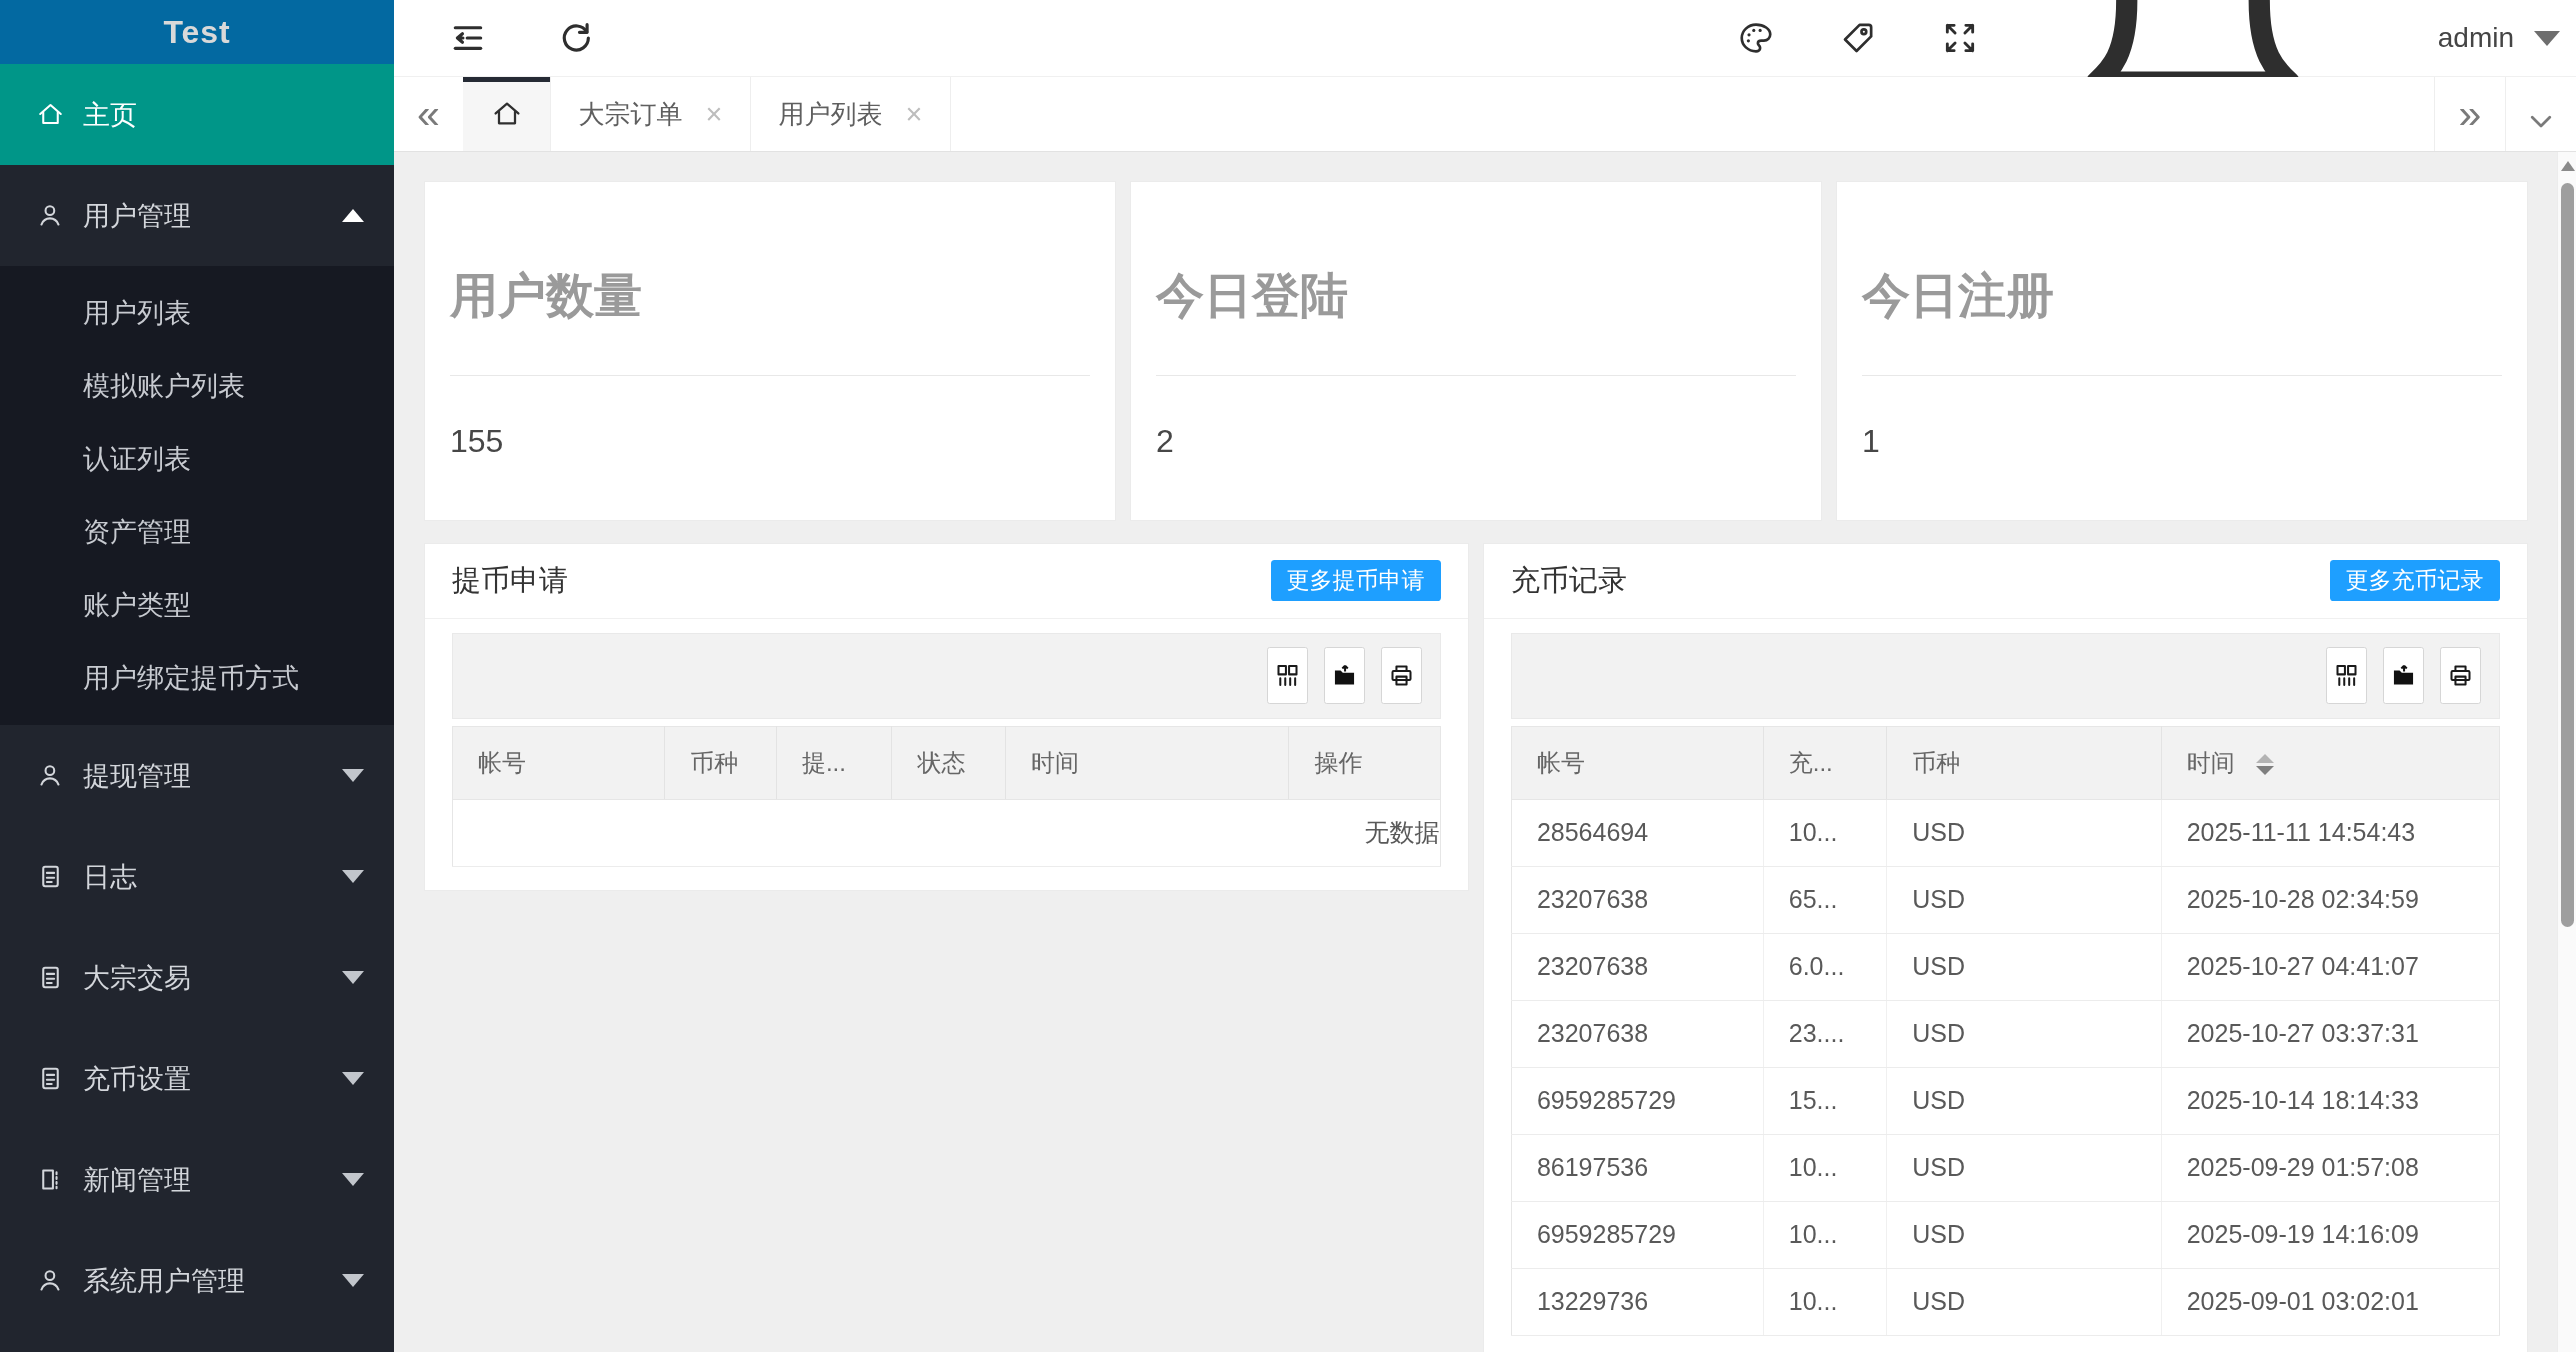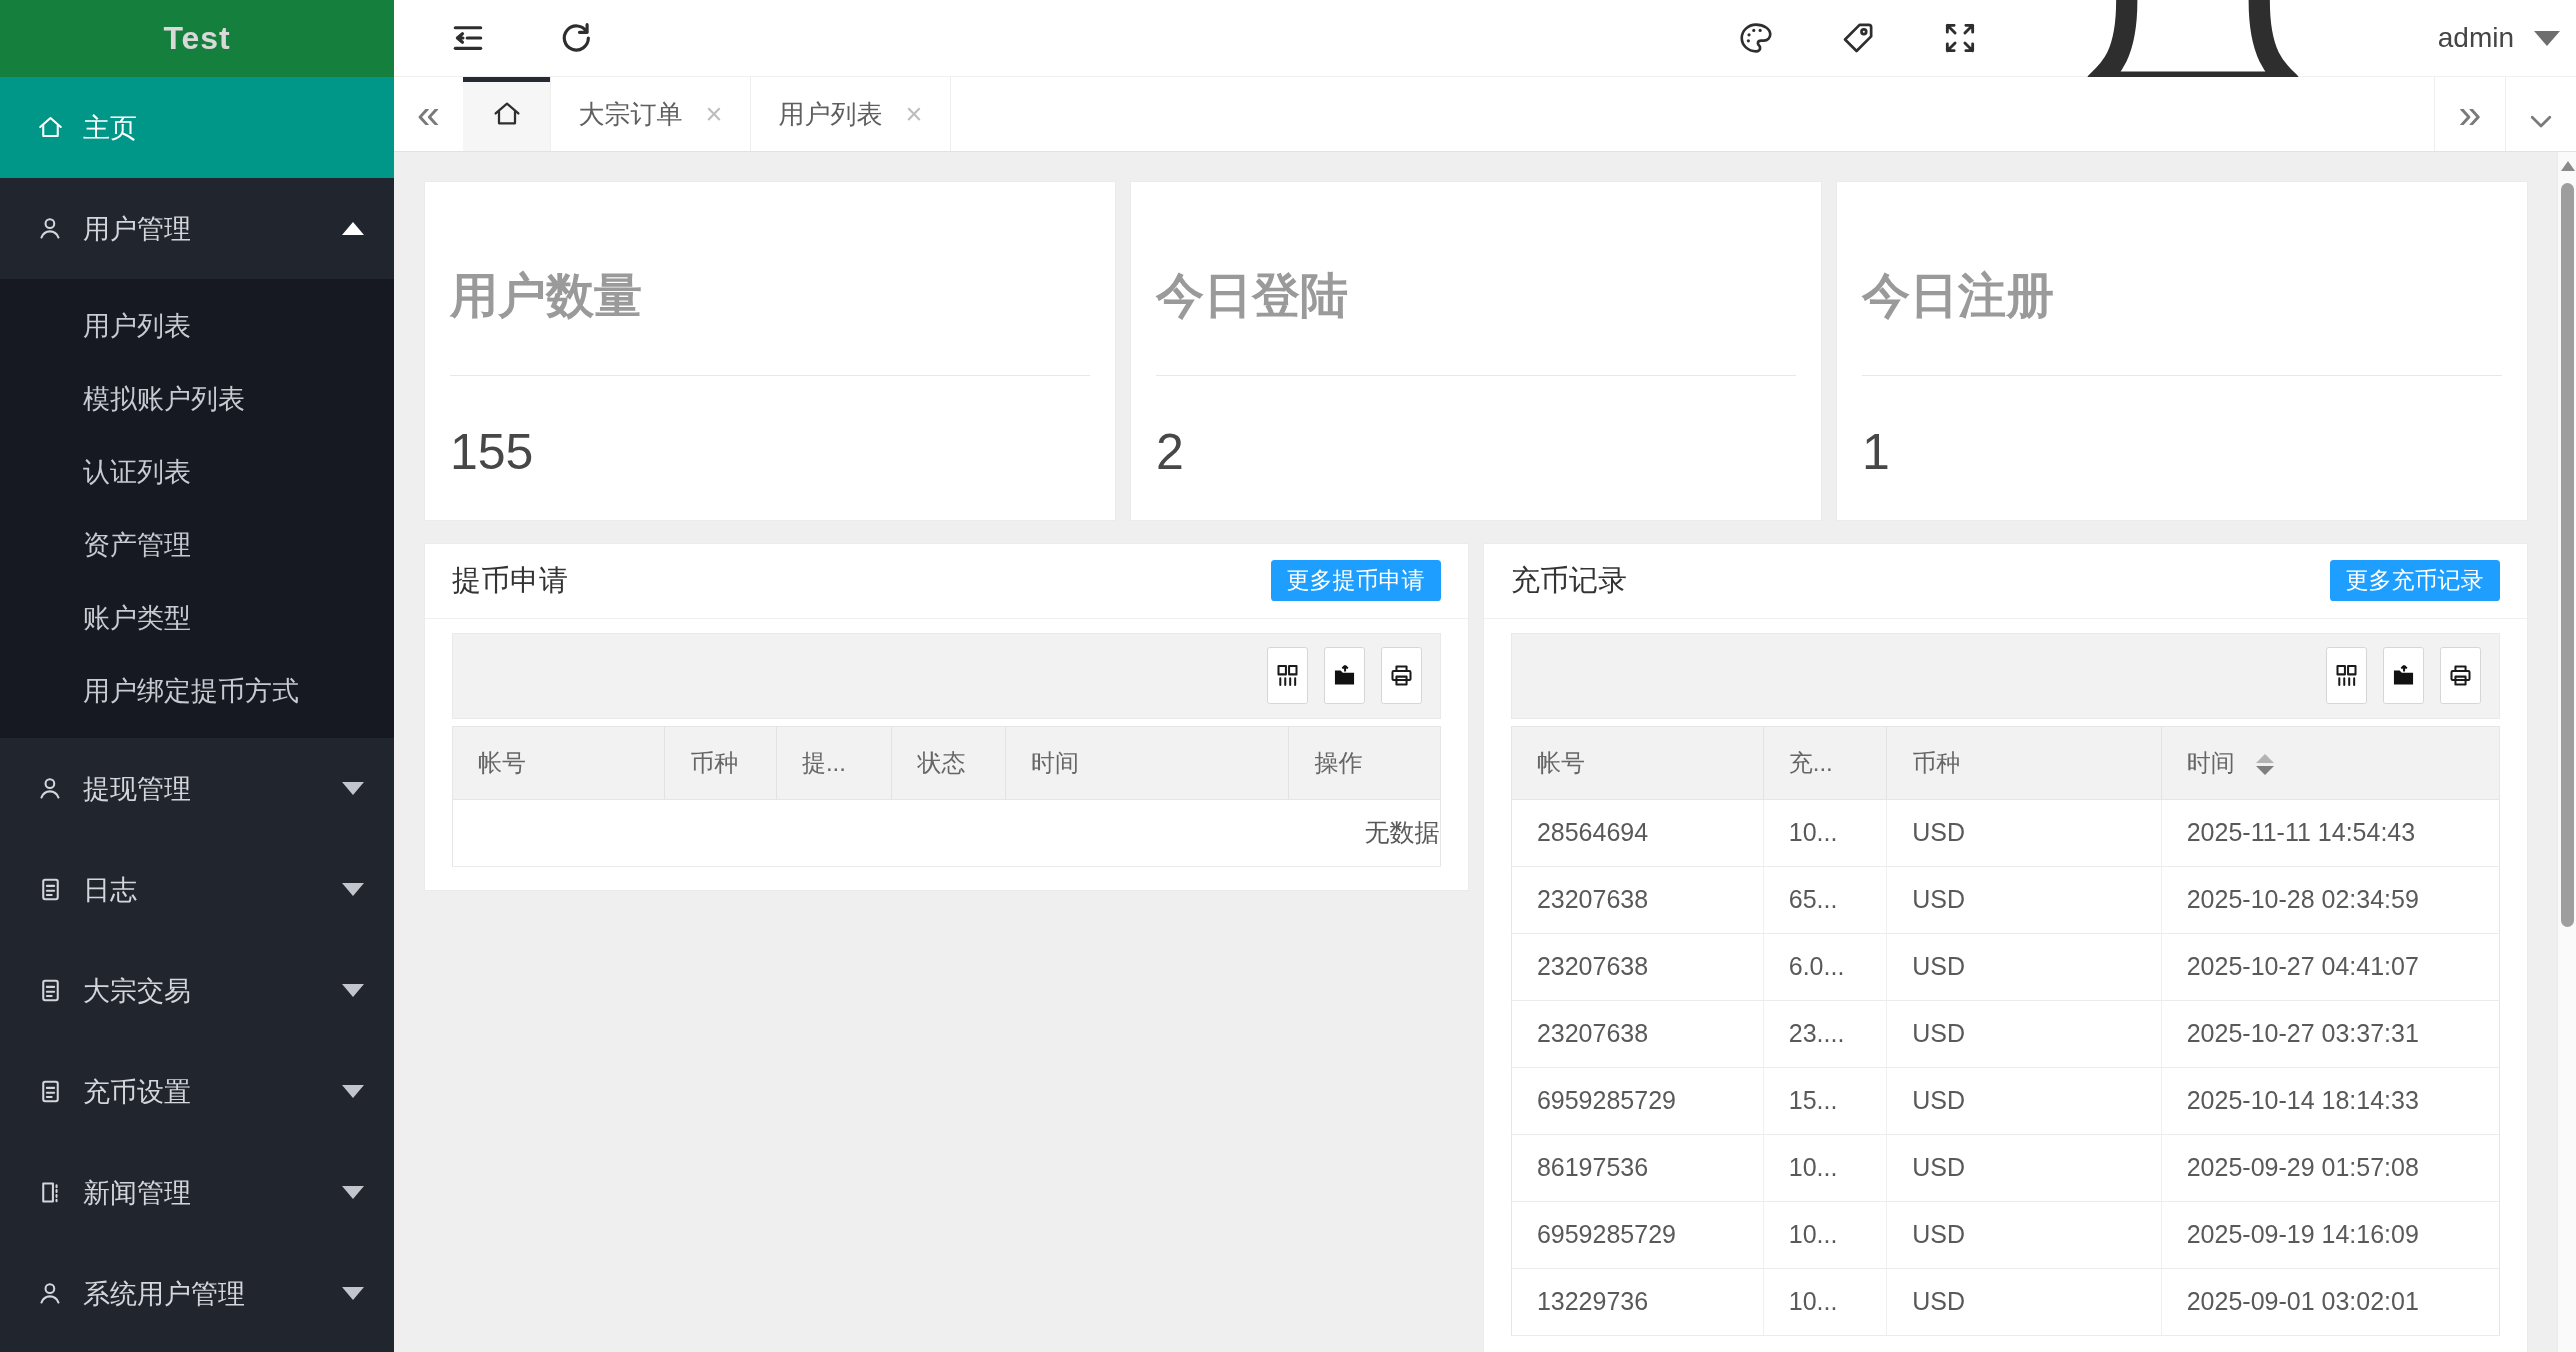--- a/index.html
+++ b/index.html
@@ -1,21 +1,21 @@
 <!DOCTYPE html>
 <html style="font-size:14.3px"><head>
 <meta charset="utf-8">
 <style>
   * { margin:0; padding:0; box-sizing:border-box; }
   html,body { width:2576px; height:1353px; overflow:hidden; background:#fff;
     font-family:"Liberation Sans","DejaVu Sans",sans-serif; }
 
   
   .sidebar { position:absolute; left:0; top:0; width:394px; height:1353px; background:#21252e; z-index:5; }
-  .brand { height:77px; background:#15803d; color:#d9d9d9; font-size:32px; font-weight:600;
+  .brand { height:64px; background:#0369a1; color:#d9d9d9; font-size:32px; font-weight:600;
     display:flex; align-items:center; justify-content:center; letter-spacing:0.9px; }
   .mitem { position:relative; height:101px; display:flex; align-items:center; cursor:pointer; color:#d3d6db; }
   .mitem .micon { position:absolute; left:36px; width:29px; height:29px; display:flex; }
   .mitem .mlabel { position:absolute; left:83px; font-size:27px; }
   .mitem .arrow { position:absolute; right:30px; width:0; height:0;
     border-left:11.6px solid transparent; border-right:11.6px solid transparent; }
   .arrow.down { border-top:13.4px solid #c2c6cc; }
   .arrow.up { border-bottom:13.4px solid #ffffff; }
   .mitem.active { background:#009688; color:#ffffff; }
   .submenu { background:#161922; padding:10.7px 0; }
@@ -55,21 +55,21 @@
     justify-content:center; color:#7a7a7a; font-size:41px; cursor:pointer; }
   .chev-down { width:30px; height:30px; color:#7a7a7a; }
 
   
   .content { position:absolute; left:394px; top:152px; right:19px; bottom:0; background:#efefef;
     overflow:hidden; padding:29px 29.5px 0 30px; }
   .cards { display:flex; gap:14.3px; }
   .card { flex:1; height:340px; background:#fff; border:0.9px solid #ebebeb; padding:0 25px; }
   .card-title { margin-top:82px; font-size:48px; color:#9a9a9a;font-weight:bold; }
   .card-divider { margin-top:47px; border-top:0.9px solid #e8e8e8; }
-  .card-value { margin-top:47px; font-size:50px; color:#474747; }
+  .card-value { margin-top:47px; font-size:32px; color:#474747; }
 
   .panels { margin-top:21.5px; display:flex; gap:14.3px; align-items:flex-start; }
   .panel { flex:1; background:#fff; border:0.9px solid #ebebeb; }
   .panel-head { height:75px; border-bottom:0.9px solid #f0f0f0; padding:0 27px;
     display:flex; align-items:center; justify-content:space-between; }
   .panel-title { font-size:29px; color:#333; }
   .more-btn { background:#1e9fff; color:#fff; font-size:23px; height:41px; padding:0 16px;
     border:none; border-radius:3.6px; cursor:pointer; display:flex; align-items:center; }
   .panel-body { padding:14.3px 27px 23px; }
   .toolbar { background:#f2f2f2; border:0.9px solid #e9e9e9; height:86px; display:flex;

